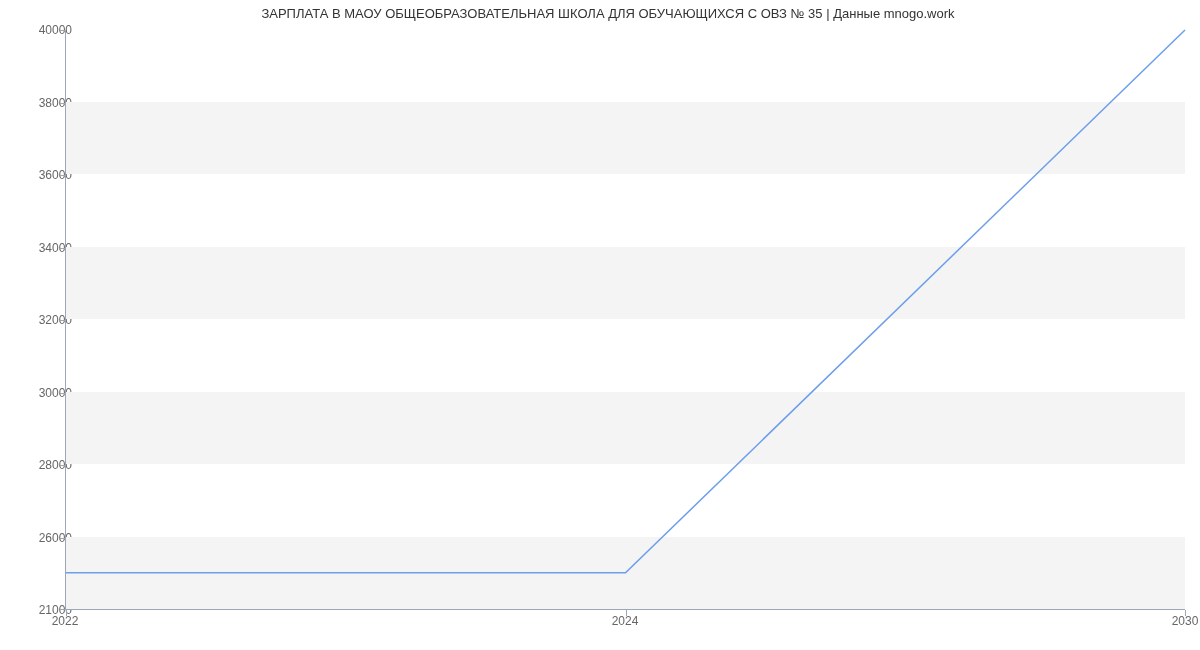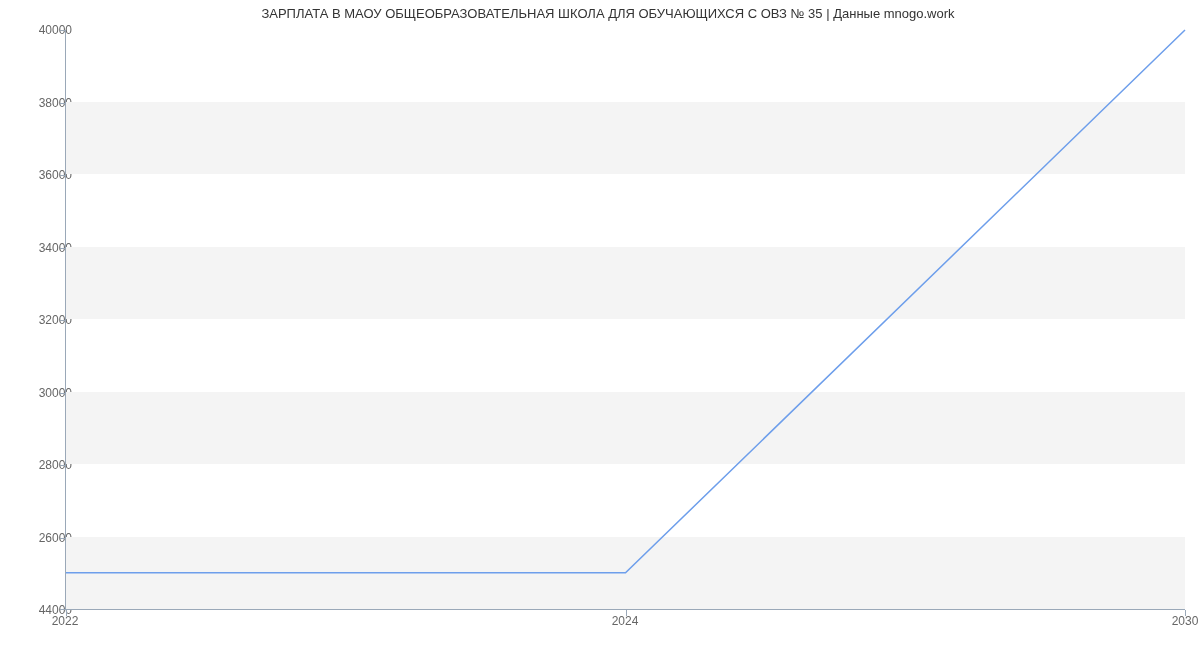--- a/index.html
+++ b/index.html
@@ -84,21 +84,21 @@
     stroke: #6d9eeb;
     stroke-width: 1.5;
   }
 </style>
 </head>
 <body>
 
 <div class="chart-wrap">
   <div class="title">ЗАРПЛАТА В МАОУ ОБЩЕОБРАЗОВАТЕЛЬНАЯ ШКОЛА ДЛЯ ОБУЧАЮЩИХСЯ С ОВЗ № 35 | Данные mnogo.work</div>
 
-  <div class="y-tick" style="top:610px">44000</div>
+  <div class="y-tick" style="top:610px">21000</div>
   <div class="y-tick" style="top:537.5px">26000</div>
   <div class="y-tick" style="top:465px">28000</div>
   <div class="y-tick" style="top:392.5px">30000</div>
   <div class="y-tick" style="top:320px">32000</div>
   <div class="y-tick" style="top:247.5px">34000</div>
   <div class="y-tick" style="top:175px">36000</div>
   <div class="y-tick" style="top:102.5px">38000</div>
   <div class="y-tick" style="top:30px">40000</div>
 
   <div class="x-tick-label" style="left:65px">2022</div>

